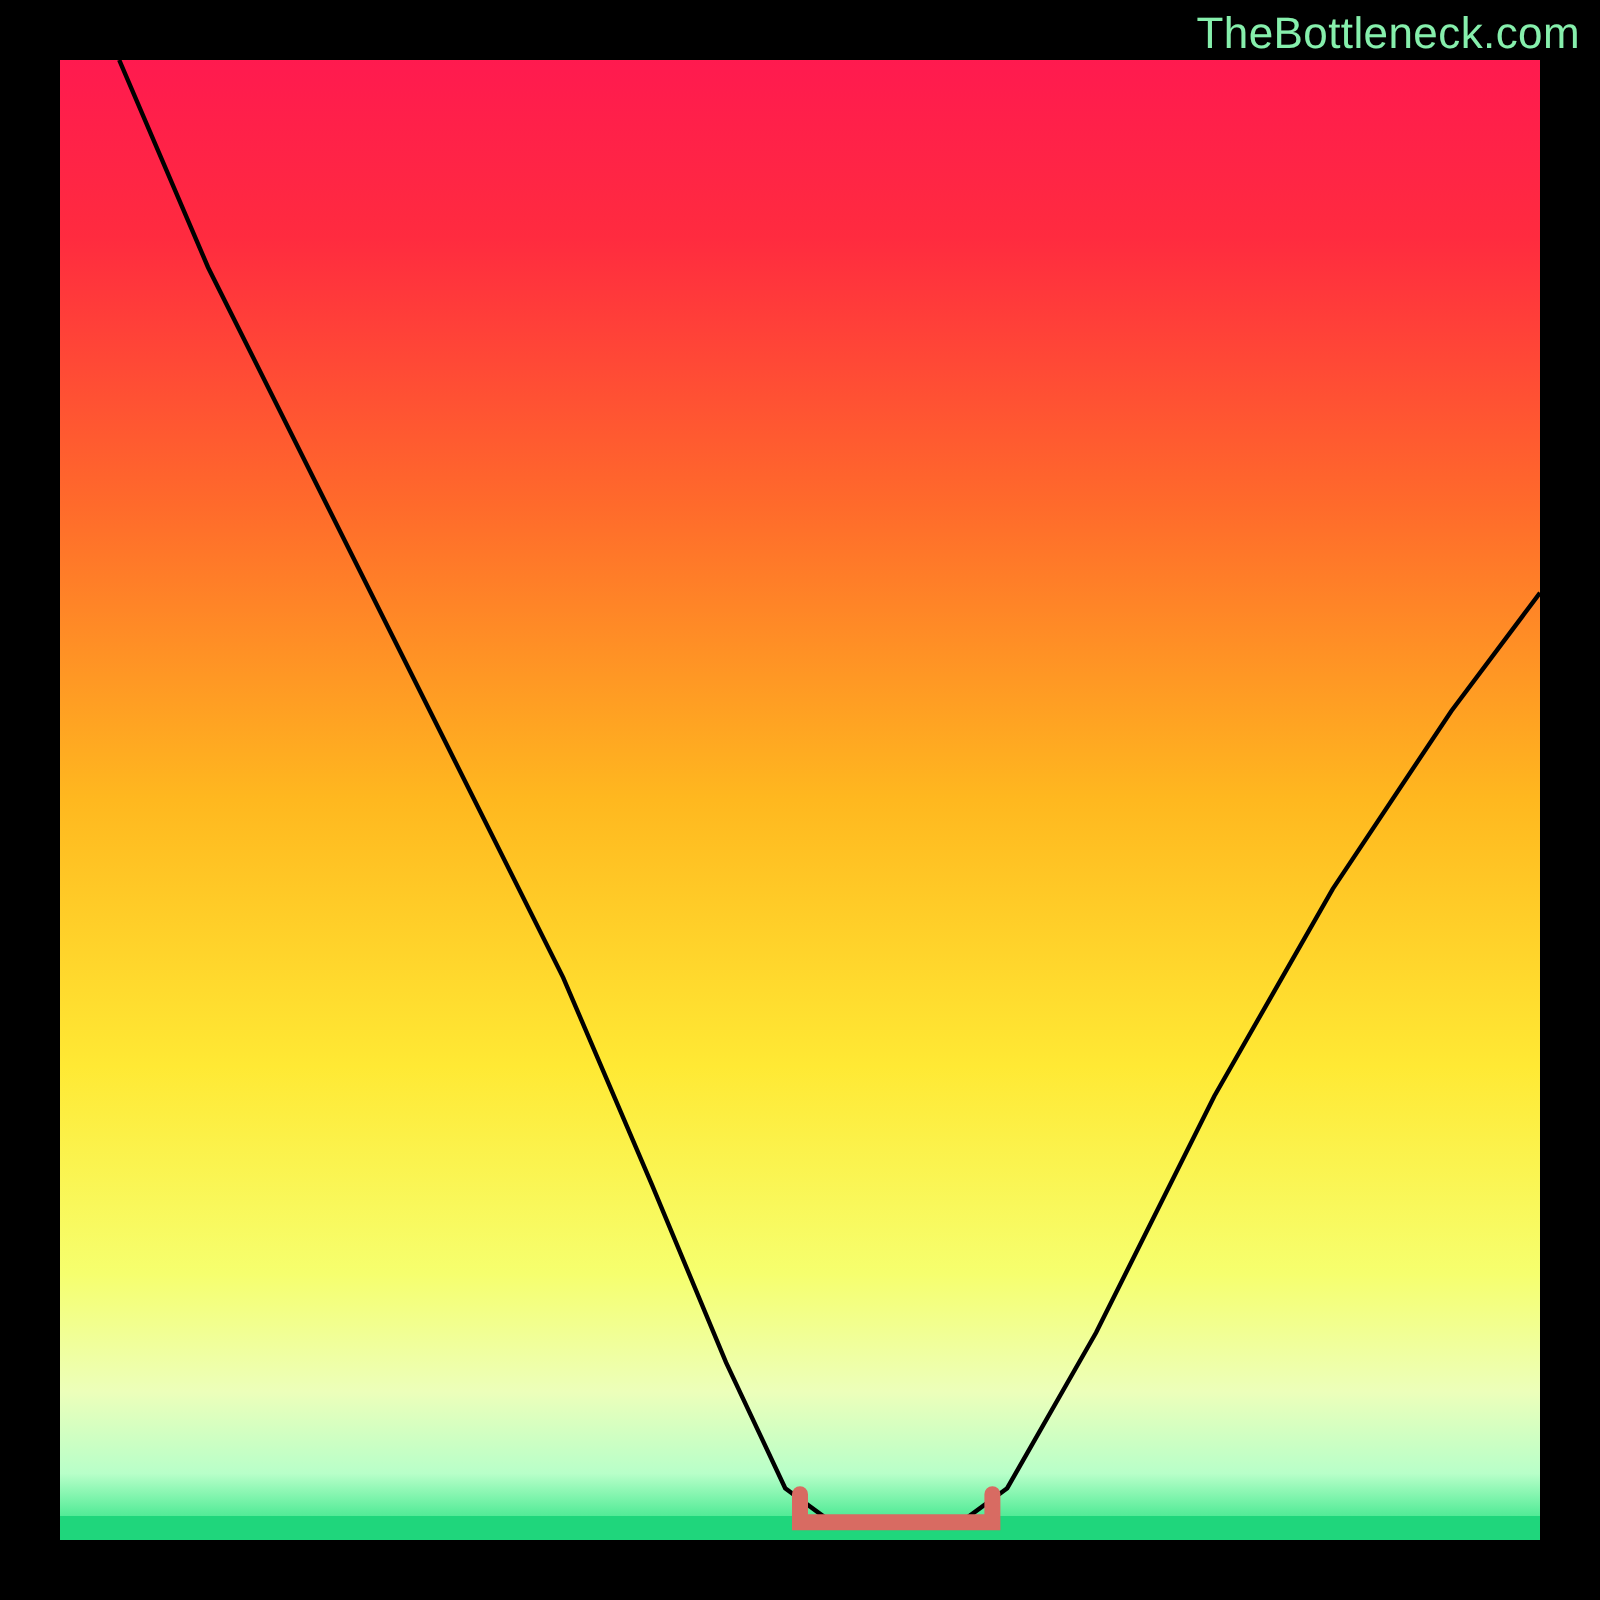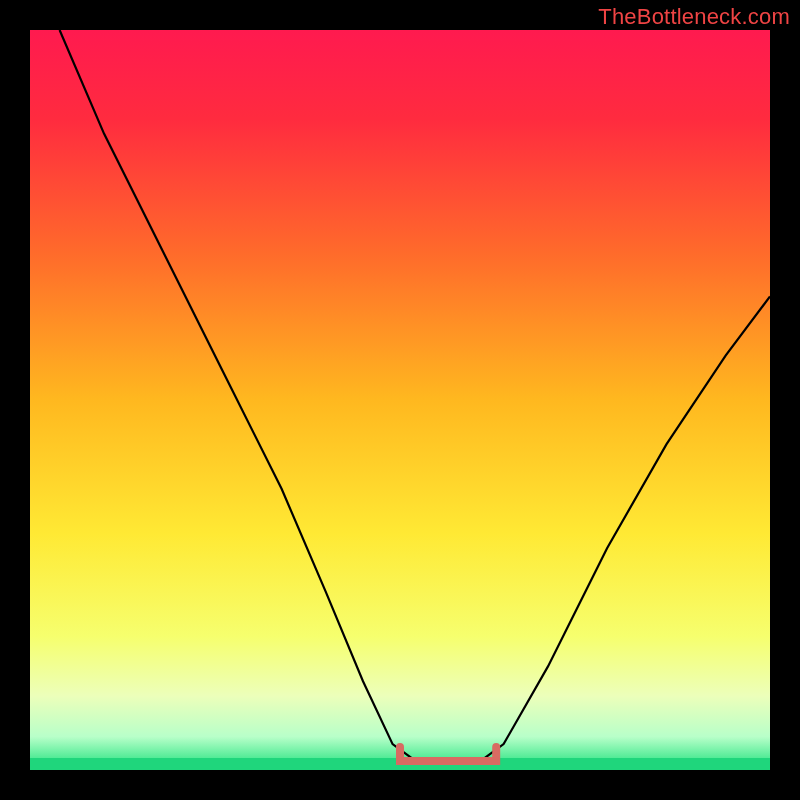--- a/index.html
+++ b/index.html
@@ -18,21 +18,21 @@
   }
   svg.plot {
     position: absolute;
     left: 0;
     top: 0;
   }
   .watermark {
     position: absolute;
     top: 4px;
     right: 10px;
-    color: #ef4444;
+    color: #86efac;
     font-size: 22px;
     font-weight: 500;
     letter-spacing: 0.2px;
     user-select: none;
   }
 </style>
 </head>
 <body>
 
 <div class="stage">

